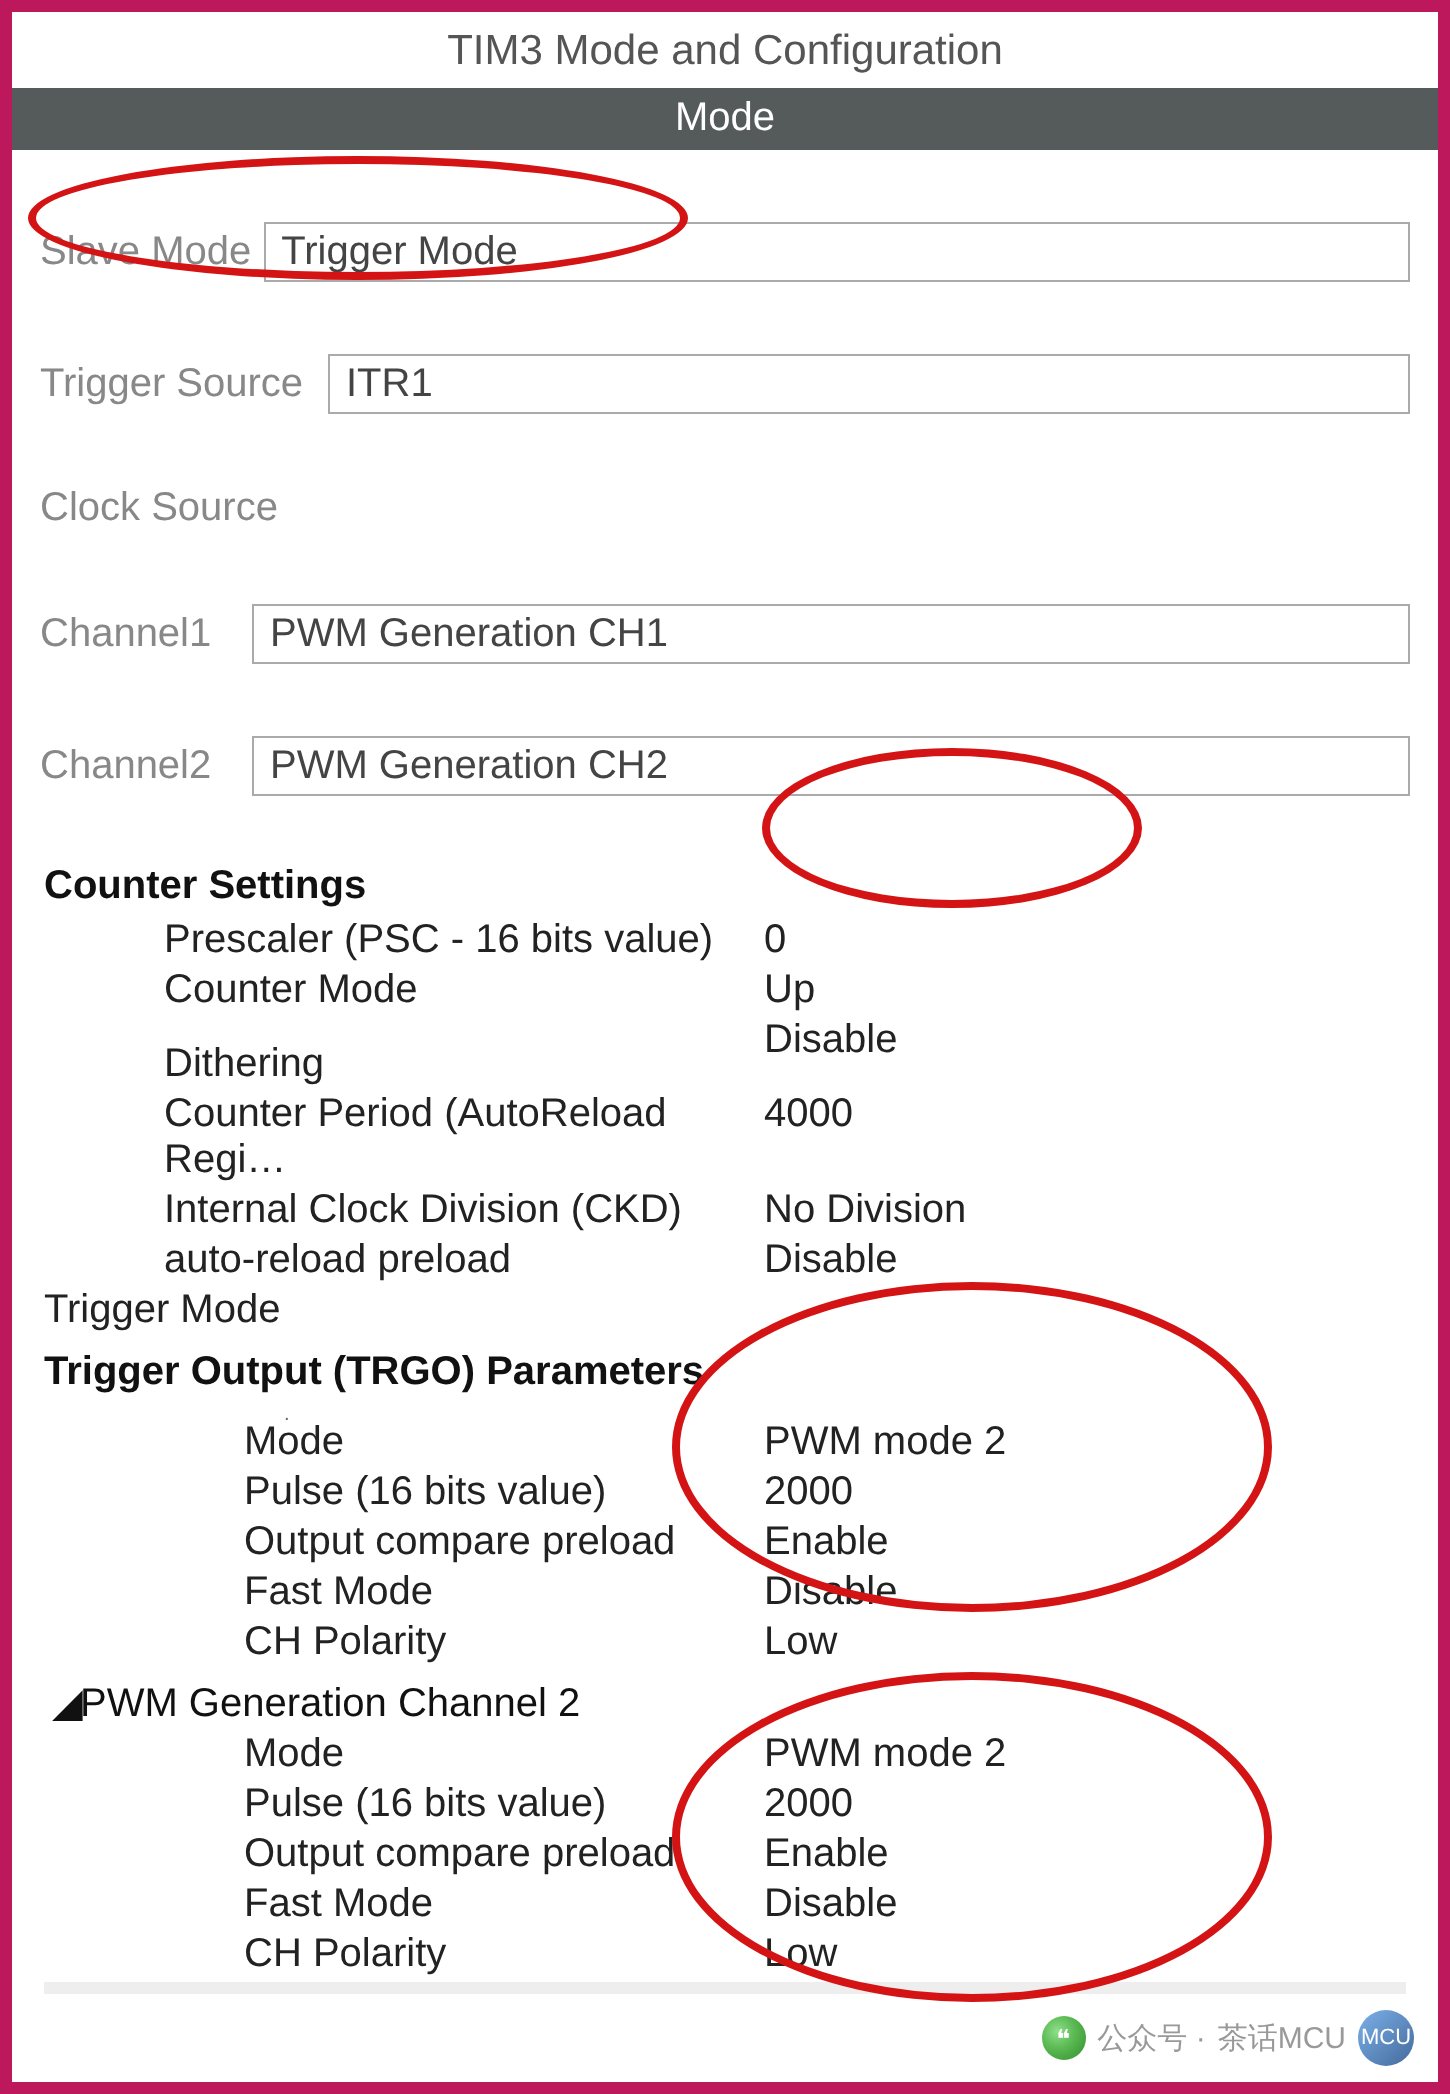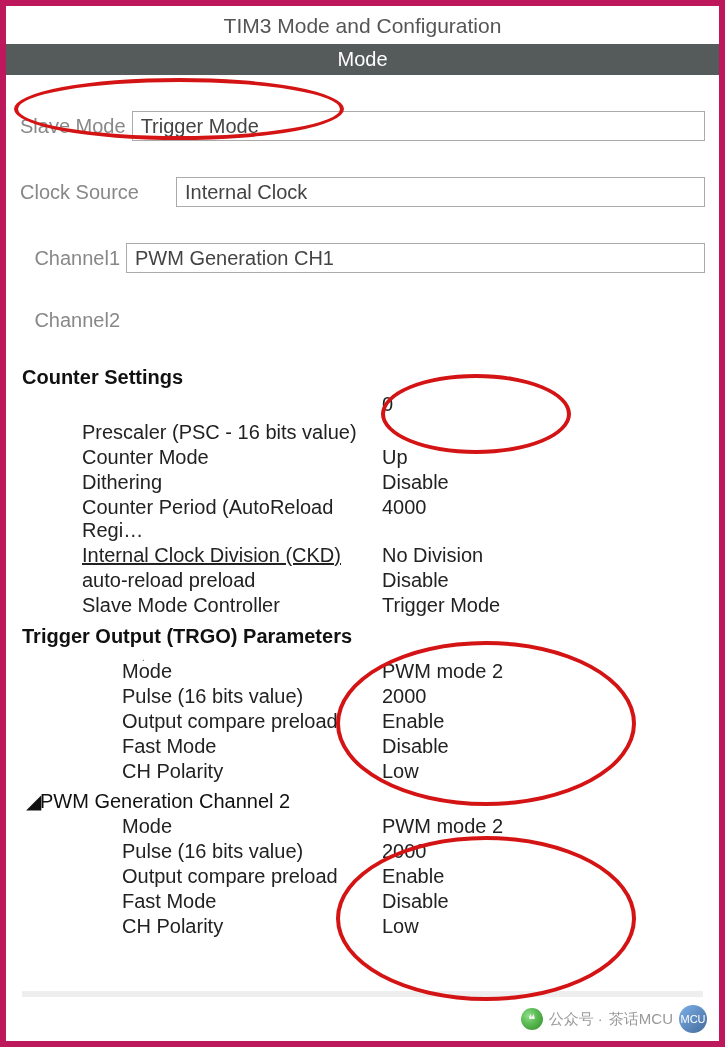--- a/index.html
+++ b/index.html
@@ -52,21 +52,21 @@
     font-size: 20px;
     color: #444;
     flex: 1;
     background: #fff;
     height: 30px;
     line-height: 22px;
   }
   .slave-row .mode-label { min-width: 100px; }
   .trig-row .mode-label  { min-width: 138px; }
   .clock-row .mode-label { min-width: 150px; }
-  .ch-row .mode-label    { min-width: 100px; text-align: right; }
+  .ch-row .mode-label    { min-width: 100px; }
 
   .config-section {
     padding: 8px 6px 0 16px;
     font-size: 20px;
     color: #222;
   }
   .sec-head {
     font-weight: 600;
     color: #111;
     margin: 8px 0 4px 0;
@@ -140,63 +140,66 @@
 <div class="frame">
 
   <div class="title">TIM3 Mode and Configuration</div>
   <div class="mode-bar">Mode</div>
 
   <div class="mode-section">
     <div class="mode-row slave-row">
       <div class="mode-label">Slave Mode</div>
       <div class="mode-field">Trigger Mode</div>
     </div>
+    <div class="mode-row trig-row">
+      <div class="mode-label">Trigger Source</div>
+      <div class="mode-field">ITR1</div>
+    </div>
     <div class="mode-row clock-row">
       <div class="mode-label">Clock Source</div>
-      <div class="mode-field">Internal Clock</div>
     </div>
     <div class="mode-row ch-row">
       <div class="mode-label">Channel1</div>
       <div class="mode-field">PWM Generation CH1</div>
     </div>
     <div class="mode-row ch-row">
       <div class="mode-label">Channel2</div>
+      <div class="mode-field">PWM Generation CH2</div>
     </div>
   </div>
 
   <div class="config-section">
 
     <div class="sec-head">Counter Settings</div>
     <div id="counter-rows">
         <div class="prop-row">
-          <div class="prop-label" style="padding-left: 60px; margin-top: 28px;">Prescaler (PSC - 16 bits value)</div>
+          <div class="prop-label" style="padding-left: 60px;">Prescaler (PSC - 16 bits value)</div>
           <div class="prop-val">0</div>
         </div>
         <div class="prop-row">
           <div class="prop-label" style="padding-left: 60px;">Counter Mode</div>
           <div class="prop-val">Up</div>
         </div>
         <div class="prop-row">
-          <div class="prop-label" style="padding-left: 60px;">Dithering</div>
+          <div class="prop-label" style="padding-left: 60px; margin-top: 12px;">Dithering</div>
           <div class="prop-val">Disable</div>
         </div>
         <div class="prop-row">
           <div class="prop-label" style="padding-left: 60px;">Counter Period (AutoReload Regi…</div>
           <div class="prop-val">4000</div>
         </div>
         <div class="prop-row">
-          <div class="prop-label" style="padding-left: 60px; text-decoration: underline;">Internal Clock Division (CKD)</div>
+          <div class="prop-label" style="padding-left: 60px;">Internal Clock Division (CKD)</div>
           <div class="prop-val">No Division</div>
         </div>
         <div class="prop-row">
           <div class="prop-label" style="padding-left: 60px;">auto-reload preload</div>
           <div class="prop-val">Disable</div>
         </div>
         <div class="prop-row">
-          <div class="prop-label" style="padding-left: 60px;">Slave Mode Controller</div>
           <div class="prop-val">Trigger Mode</div>
         </div>
       </div>
 
     <div class="sec-head">Trigger Output (TRGO) Parameters</div>
     <div style="height:6px;font-size:10px;color:#666;padding-left:120px">.</div>
 
     <div class="prop-block" id="pwm1-rows">
         <div class="prop-row">
           <div class="prop-label" style="padding-left: 100px;">Mode</div>

